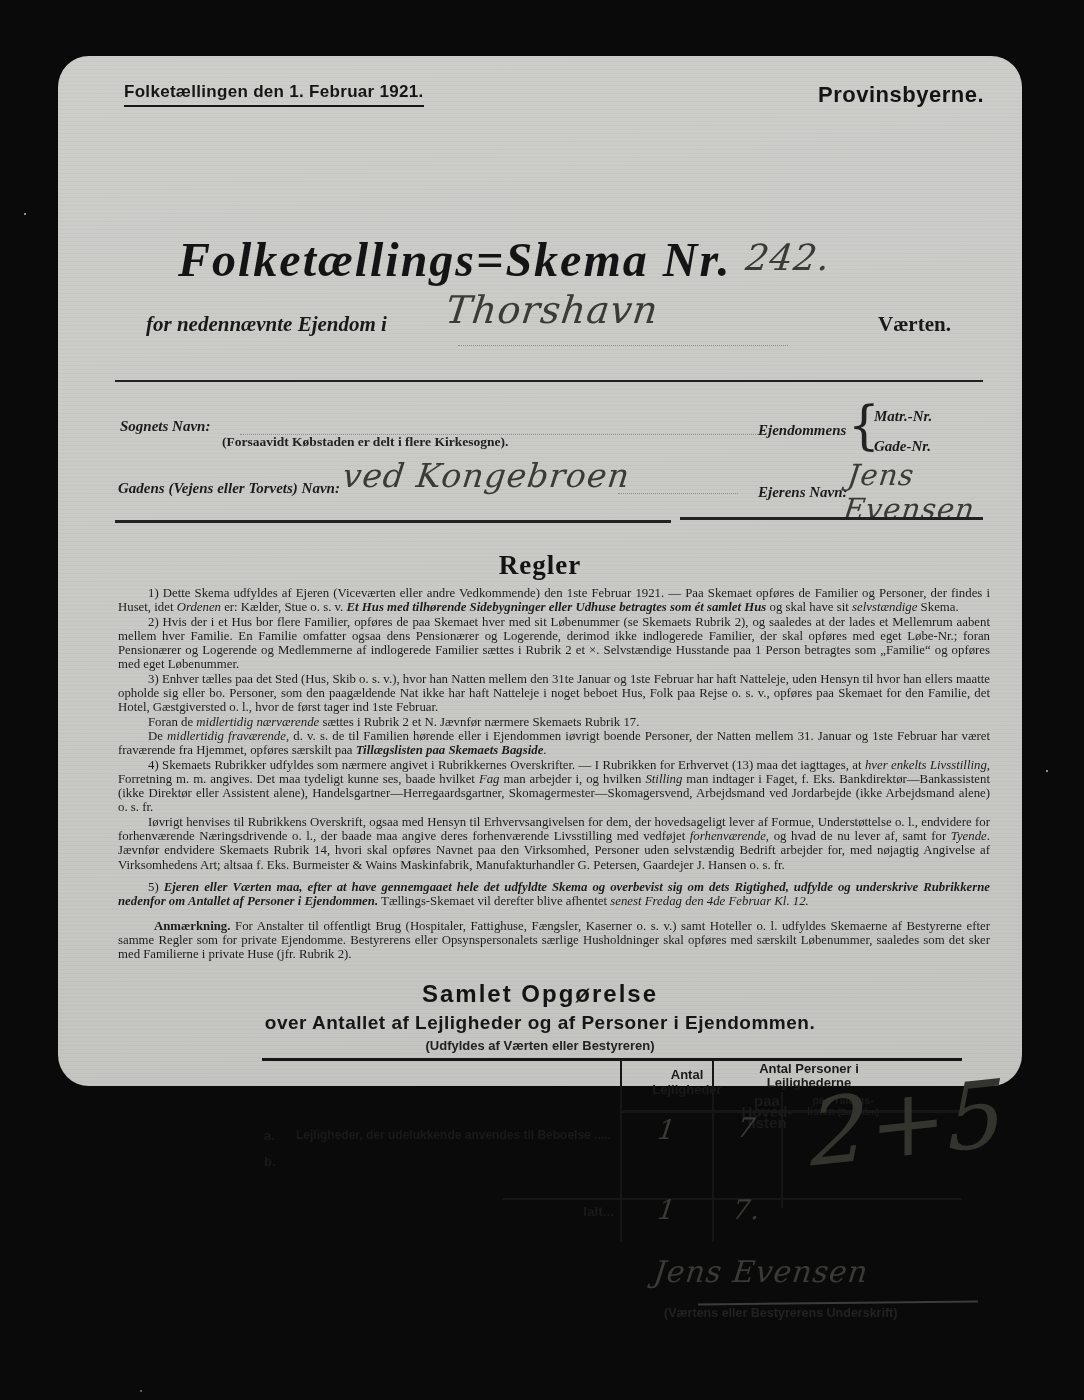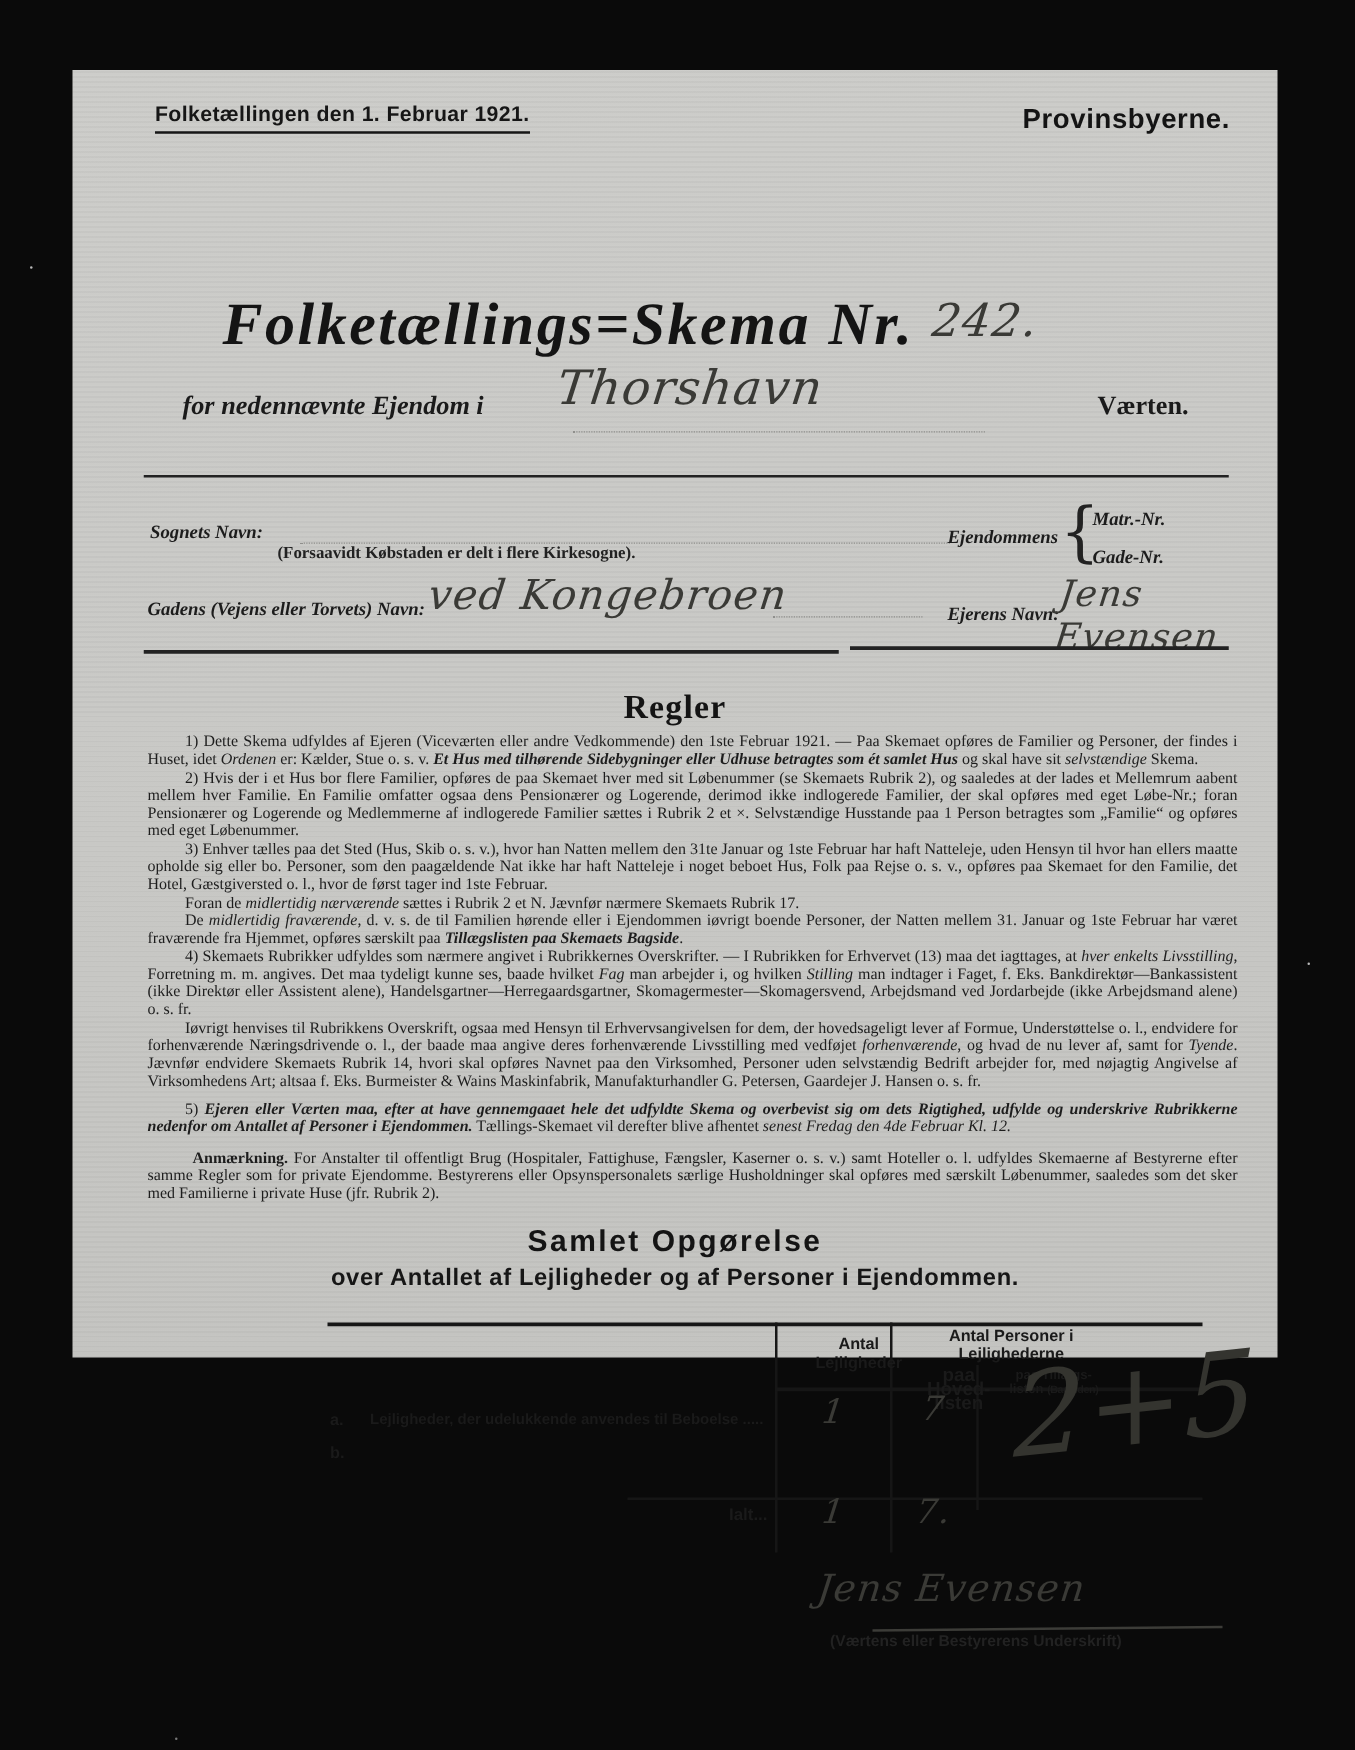--- a/index.html
+++ b/index.html
@@ -10,20 +10,21 @@
     -webkit-font-smoothing:antialiased;
   }
   .speck{position:absolute;width:2px;height:2px;background:#e6e6e6;border-radius:50%;opacity:.8;}
   
   .paper{
     position:absolute;left:58px;top:56px;width:964px;height:1030px;
     background:
       repeating-linear-gradient(0deg, rgba(0,0,0,0.028) 0 1px, rgba(255,255,255,0.025) 1px 2px, transparent 2px 4px),
       linear-gradient(173deg,#cdcdca 0%,#c9c9c6 45%,#c3c3c0 100%);
     color:#1b1b1b;
+    border-radius:31px;
   }
   .abs{position:absolute;}
   
   .hdr-left{left:66px;top:26px;font-size:17px;font-weight:bold;color:#161616;
     border-bottom:2px solid #161616;padding-bottom:3px;letter-spacing:.3px;}
   .hdr-right{right:38px;top:26px;font-size:22px;font-weight:bold;color:#141414;letter-spacing:.5px;}
   
   .title-row{left:120px;top:176px;width:820px;white-space:nowrap;}
   .title-main{font-family:"Liberation Serif",serif;font-style:italic;font-weight:bold;
     font-size:48px;letter-spacing:2px;color:#141414;}
@@ -162,20 +163,21 @@
     <p><span>Foran de </span><span class="run-i">midlertidig nærværende</span><span> sættes i Rubrik 2 et N.  Jævnfør nærmere Skemaets Rubrik 17.</span></p>
     <p><span>De </span><span class="run-i">midlertidig fraværende</span><span>, d. v. s. de til Familien hørende eller i Ejendommen iøvrigt boende Personer, der Natten mellem 31. Januar og 1ste Februar har været fraværende fra Hjemmet, opføres særskilt paa </span><span class="run-bi">Tillægslisten paa Skemaets Bagside</span><span>.</span></p>
     <p><span>4)  Skemaets Rubrikker udfyldes som nærmere angivet i Rubrikkernes Overskrifter. — I Rubrikken for Erhvervet (13) maa det iagttages, at </span><span class="run-i">hver enkelts Livsstilling</span><span>, Forretning m. m. angives.  Det maa tydeligt kunne ses, baade hvilket </span><span class="run-i">Fag</span><span> man arbejder i, og hvilken </span><span class="run-i">Stilling</span><span> man indtager i Faget, f. Eks. Bankdirektør—Bankassistent (ikke Direktør eller Assistent alene), Handelsgartner—Herregaardsgartner, Skomagermester—Skomagersvend, Arbejdsmand ved Jordarbejde (ikke Arbejdsmand alene) o. s. fr.</span></p>
     <p><span>Iøvrigt henvises til Rubrikkens Overskrift, ogsaa med Hensyn til Erhvervsangivelsen for dem, der hovedsageligt lever af Formue, Understøttelse o. l., endvidere for forhenværende Næringsdrivende o. l., der baade maa angive deres forhenværende Livsstilling med vedføjet </span><span class="run-i">forhenværende</span><span>, og hvad de nu lever af, samt for </span><span class="run-i">Tyende</span><span>.  Jævnfør endvidere Skemaets Rubrik 14, hvori skal opføres Navnet paa den Virksomhed, Personer uden selvstændig Bedrift arbejder for, med nøjagtig Angivelse af Virksomhedens Art; altsaa f. Eks. Burmeister &amp; Wains Maskinfabrik, Manufakturhandler G. Petersen, Gaardejer J. Hansen o. s. fr.</span></p>
     <p class="gap"><span>5)  </span><span class="run-bi">Ejeren eller Værten maa, efter at have gennemgaaet hele det udfyldte Skema og overbevist sig om dets Rigtighed, udfylde og underskrive Rubrikkerne nedenfor om Antallet af Personer i Ejendommen.</span><span>  Tællings-Skemaet vil derefter blive afhentet </span><span class="run-i">senest Fredag den 4de Februar Kl. 12.</span></p>
     <p class="gap2"><span class="run-b">Anmærkning.</span><span>  For Anstalter til offentligt Brug (Hospitaler, Fattighuse, Fængsler, Kaserner o. s. v.) samt Hoteller o. l. udfyldes Skemaerne af Bestyrerne efter samme Regler som for private Ejendomme.  Bestyrerens eller Opsynspersonalets særlige Husholdninger skal opføres med særskilt Løbenummer, saaledes som det sker med Familierne i private Huse (jfr. Rubrik 2).</span></p>
   </div>
 
   <div class="abs s-title">Samlet Opgørelse</div>
   <div class="abs s-subtitle">over Antallet af Lejligheder og af Personer i Ejendommen.</div>
+  <div class="abs s-note">(Udfyldes af Værten eller Bestyreren)</div>
 
   <div class="abs tbl">
     <div class="t-line t-top"></div>
     <div class="t-line t-v1"></div>
     <div class="t-line t-v2"></div>
     <div class="t-line t-v3"></div>
     <div class="t-line t-headline"></div>
     <div class="t-line t-sep"></div>
 
     <div class="t-h t-col1h">Antal Lejligheder</div>

